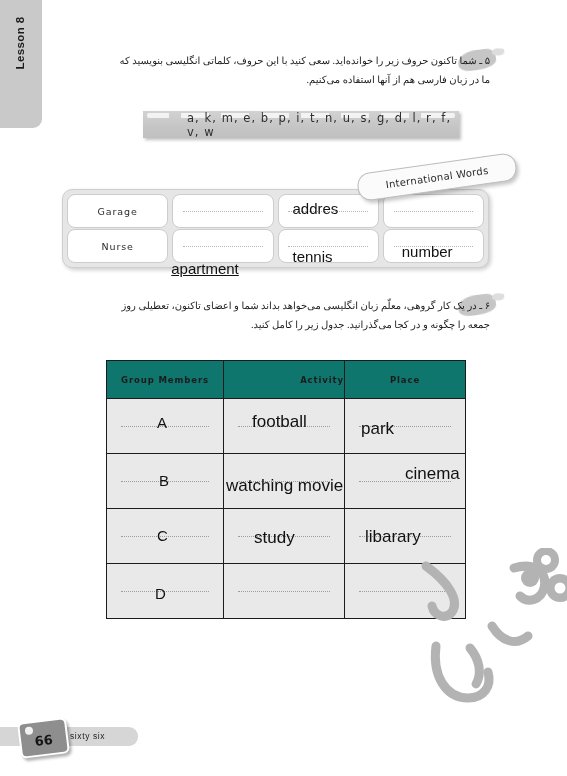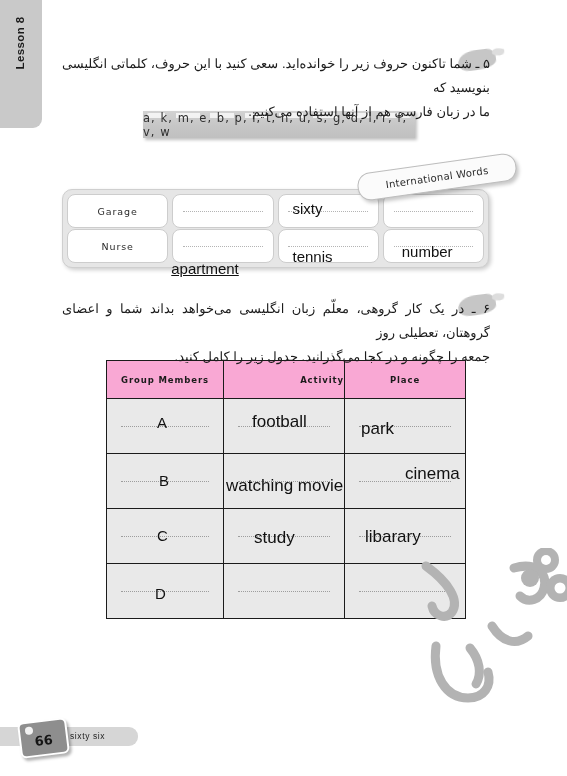--- a/index.html
+++ b/index.html
@@ -46,22 +46,22 @@
     color: #1a1a1a;
     white-space: nowrap;
   }
 
   
   .exercise {
     position: absolute;
     direction: rtl;
   }
   .ex-text {
-    font-family: Liberation Sans, sans-serif;
-    font-size: 13px;
+    font-family: Liberation Serif, serif;
+    font-size: 10px;
     line-height: 1.85;
     color: #1c1c1c;
     text-align: justify;
     direction: rtl;
     position: relative;
     z-index: 2;
   }
   .ex-line2 {
     display: block;
   }
@@ -92,20 +92,21 @@
     position: absolute;
     left: 143px;
     top: 111px;
     width: 272px;
     height: 27px;
     background: linear-gradient(#d2d2d2, #c6c6c6 55%, #c0c0c0);
     box-shadow: 2px 2px 3px rgba(0,0,0,.25);
     display: flex;
     align-items: center;
     justify-content: center;
+    padding-left: 44px;
   }
   .letters-box::before {
     content: "";
     position: absolute;
     left: 4px; right: 4px; top: 2px;
     height: 5px;
     background: linear-gradient(90deg,
       rgba(255,255,255,.75) 0 7%, transparent 7% 11%,
       rgba(255,255,255,.75) 11% 20%, transparent 20% 24%,
       rgba(255,255,255,.75) 24% 33%, transparent 33% 37%,
@@ -220,21 +221,21 @@
     table-layout: fixed;
   }
   .activity-table th,
   .activity-table td {
     border: 1.3px solid #1b1b1b;
     padding: 0;
     position: relative;
   }
   .activity-table th {
     height: 37px;
-    background: #f9a8d4;
+    background: #0f766e;
     font-size: 8.5px;
     font-weight: bold;
     letter-spacing: .9px;
     color: #1b1b1b;
     font-family: "DejaVu Sans", sans-serif;
   }
   .activity-table td {
     height: 54px;
     background: #e9e9e9;
   }
@@ -358,21 +359,21 @@
 
     <div class="words-row">
       <div class="word-cell">
         <span class="word-printed">Garage</span>
       </div>
       <div class="word-cell">
         <span class="dotline"></span>
       </div>
       <div class="word-cell">
         <span class="dotline"></span>
-        <span class="word-hand hand-addres">sixty</span>
+        <span class="word-hand hand-addres">addres</span>
       </div>
       <div class="word-cell">
         <span class="dotline"></span>
       </div>
     </div>
 
     <div class="words-row">
       <div class="word-cell">
         <span class="word-printed">Nurse</span>
       </div>
@@ -389,21 +390,21 @@
         <span class="word-hand hand-number">number</span>
       </div>
     </div>
 
   </div>
 
   <div class="exercise" style="left:62px; top:297px; width:428px;">
     <div class="brush" style="right:-6px; top:-2px; width:38px; height:20px;"></div>
     <div class="ex-text">
       <span>۶ ـ</span>
-      <span>در یک کار گروهی، معلّم زبان انگلیسی می‌خواهد بداند شما و اعضای گروهتان، تعطیلی روز</span>
+      <span>در یک کار گروهی، معلّم زبان انگلیسی می‌خواهد بداند شما و اعضای تاکنون، تعطیلی روز</span>
       <span class="ex-line2">جمعه را چگونه و در کجا می‌گذرانید. جدول زیر را کامل کنید.</span>
     </div>
   </div>
 
   <table class="activity-table">
     <thead>
       <tr>
         <th style="width:116px;">Group Members</th>
         <th style="width:120px;text-align:right;">Activity</th>
         <th style="width:120px;margin-left:15px;">Place</th>

